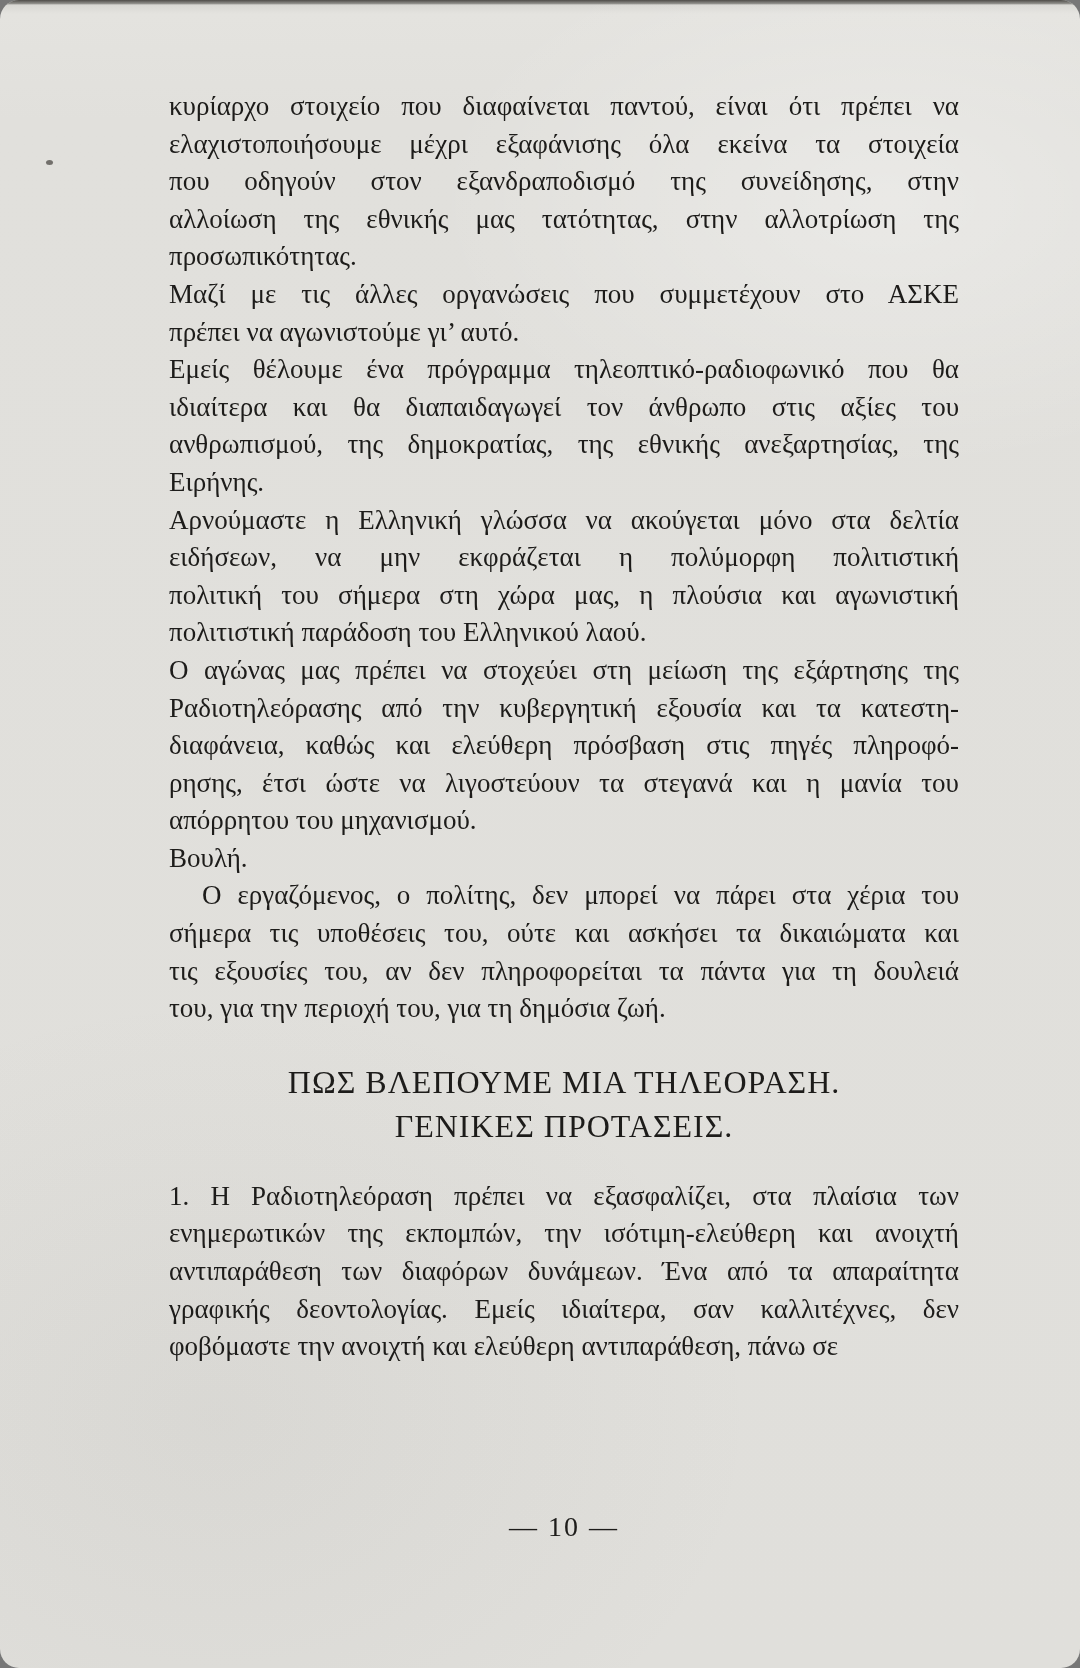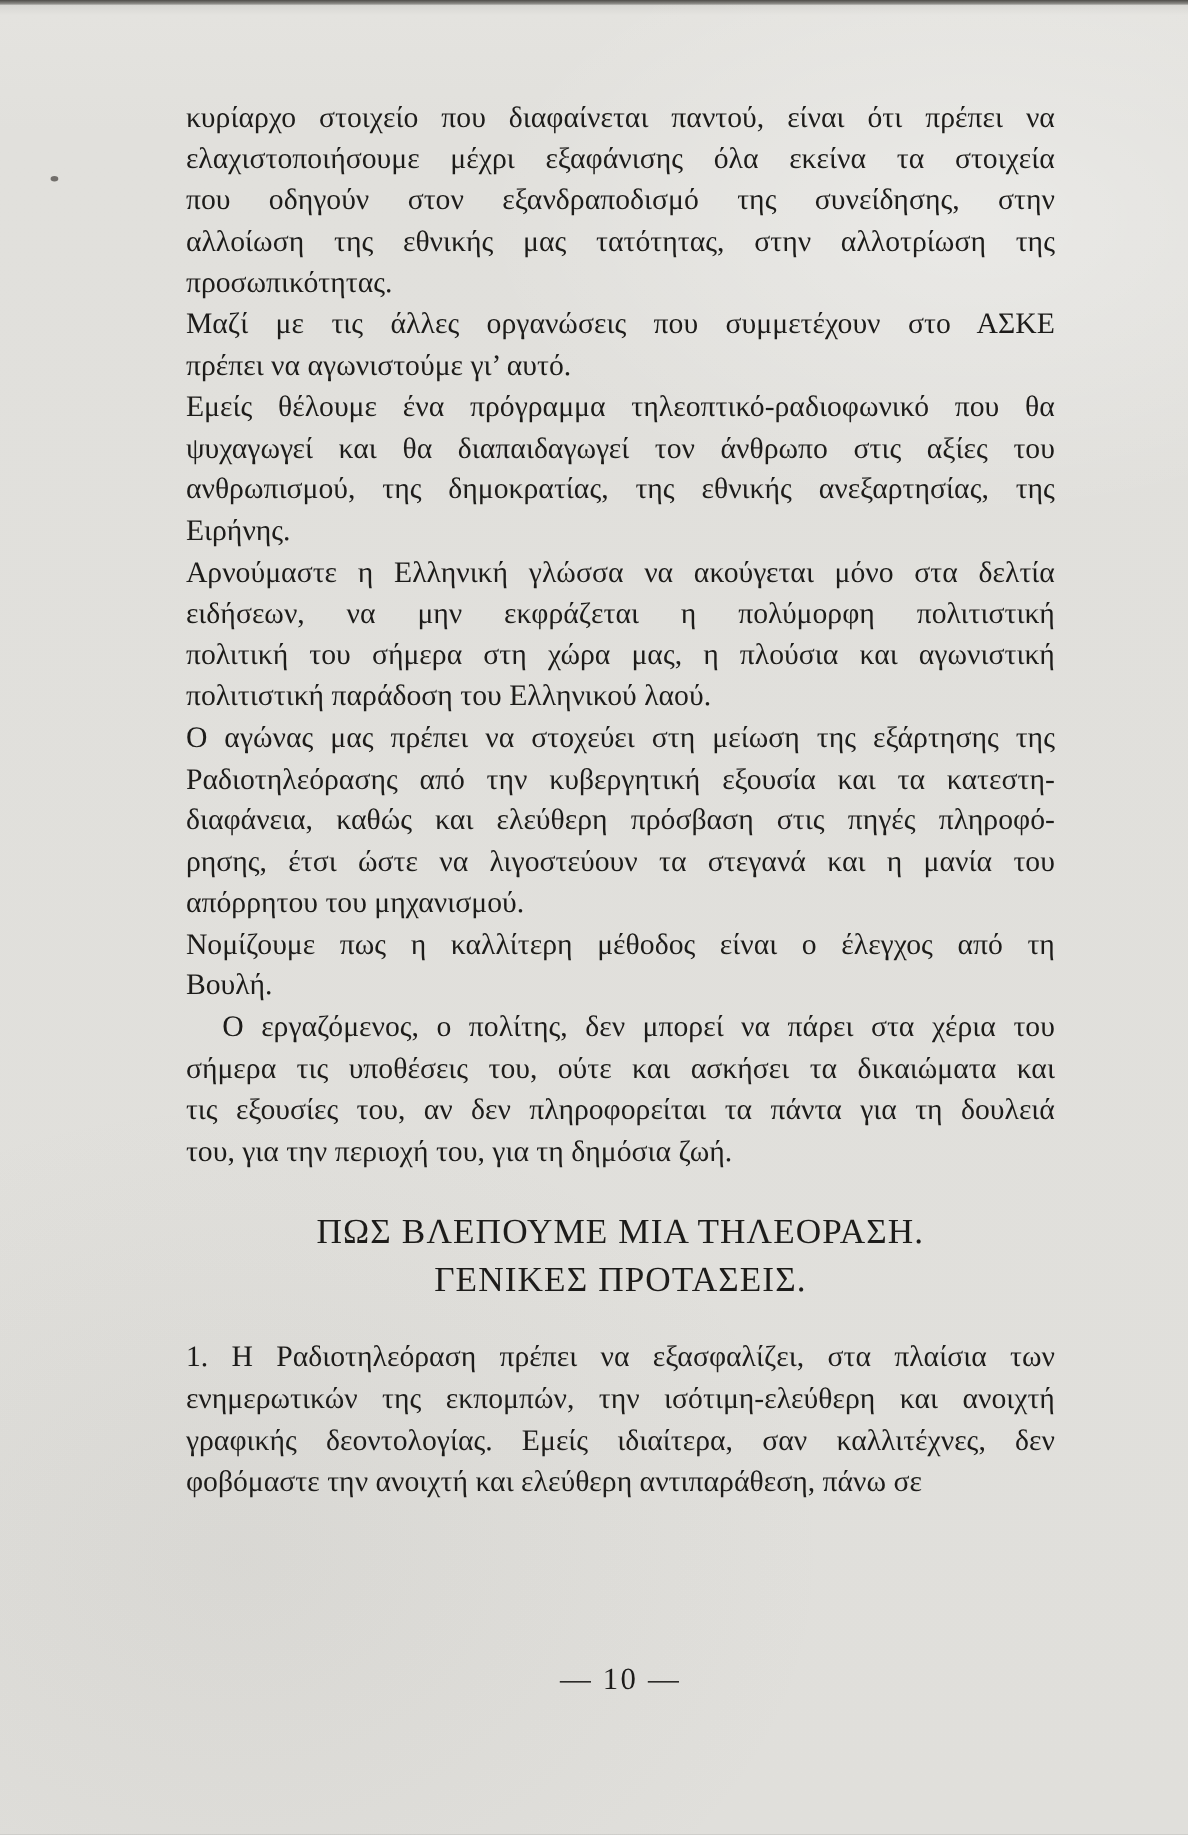--- a/index.html
+++ b/index.html
@@ -8,20 +8,21 @@
     width: 1080px;
     height: 1668px;
     margin: 0 auto;
     overflow: hidden;
     background:
       radial-gradient(ellipse 700px 420px at 82% 12%, rgba(255,255,255,0.30), rgba(255,255,255,0) 65%),
       radial-gradient(ellipse 900px 700px at 20% 85%, rgba(120,118,112,0.07), rgba(120,118,112,0) 60%),
       linear-gradient(180deg, #d2d1cd 0px, #e4e3df 14px, #e1e0dc 120px, #e0dfdb 100%);
     background-color: #e0dfdb;
     font-family: "Liberation Serif", "DejaVu Serif", serif;
+    border-radius: 19px;
   }
   .scan-edge {
     position: absolute; top: 0; left: 0; width: 100%; height: 5px;
     background: linear-gradient(180deg, #4e4c48, #8f8e8a 70%, rgba(143,142,138,0));
   }
   .speck {
     position: absolute; left: 46px; top: 160px; width: 7px; height: 5px;
     background: #4c4a46; border-radius: 50%; opacity: .75;
   }
   .text-block {
@@ -55,44 +56,44 @@
 
   <div class="text-block">
     <div class="bl j">κυρίαρχο στοιχείο που διαφαίνεται παντού, είναι ότι πρέπει να</div>
     <div class="bl j">ελαχιστοποιήσουμε μέχρι εξαφάνισης όλα εκείνα τα στοιχεία</div>
     <div class="bl j">που οδηγούν στον εξανδραποδισμό της συνείδησης, στην</div>
     <div class="bl j">αλλοίωση της εθνικής μας τατότητας, στην αλλοτρίωση της</div>
     <div class="bl l">προσωπικότητας.</div>
     <div class="bl j">Μαζί με τις άλλες οργανώσεις που συμμετέχουν στο ΑΣΚΕ</div>
     <div class="bl l">πρέπει να αγωνιστούμε γι’ αυτό.</div>
     <div class="bl j">Εμείς θέλουμε ένα πρόγραμμα τηλεοπτικό-ραδιοφωνικό που θα</div>
-    <div class="bl j">ψυχαγωγεί και θα διαπαιδαγωγεί τον άνθρωπο στις αξίες του</div>
+    <div class="bl j">ιδιαίτερα και θα διαπαιδαγωγεί τον άνθρωπο στις αξίες του</div>
     <div class="bl j">ανθρωπισμού, της δημοκρατίας, της εθνικής ανεξαρτησίας, της</div>
     <div class="bl l">Ειρήνης.</div>
     <div class="bl j">Αρνούμαστε η Ελληνική γλώσσα να ακούγεται μόνο στα δελτία</div>
     <div class="bl j">ειδήσεων, να μην εκφράζεται η πολύμορφη πολιτιστική</div>
     <div class="bl j">πολιτική του σήμερα στη χώρα μας, η πλούσια και αγωνιστική</div>
     <div class="bl l">πολιτιστική παράδοση του Ελληνικού λαού.</div>
     <div class="bl j">Ο αγώνας μας πρέπει να στοχεύει στη μείωση της εξάρτησης της</div>
     <div class="bl j">Ραδιοτηλεόρασης από την κυβεργητική εξουσία και τα κατεστη-</div>
     <div class="bl j">διαφάνεια, καθώς και ελεύθερη πρόσβαση στις πηγές πληροφό-</div>
     <div class="bl j">ρησης, έτσι ώστε να λιγοστεύουν τα στεγανά και η μανία του</div>
     <div class="bl l">απόρρητου του μηχανισμού.</div>
-    <div class="bl j">Νομίζουμε πως η καλλίτερη μέθοδος είναι ο έλεγχος από τη</div>
     <div class="bl l">Βουλή.</div>
     <div class="bl j indent">Ο εργαζόμενος, ο πολίτης, δεν μπορεί να πάρει στα χέρια του</div>
     <div class="bl j">σήμερα τις υποθέσεις του, ούτε και ασκήσει τα δικαιώματα και</div>
     <div class="bl j">τις εξουσίες του, αν δεν πληροφορείται τα πάντα για τη δουλειά</div>
     <div class="bl l">του, για την περιοχή του, για τη δημόσια ζωή.</div>
 
     <div class="heading">
       <div class="hl">ΠΩΣ ΒΛΕΠΟΥΜΕ ΜΙΑ ΤΗΛΕΟΡΑΣΗ.</div>
       <div class="hl">ΓΕΝΙΚΕΣ ΠΡΟΤΑΣΕΙΣ.</div>
     </div>
 
     <div class="bl j">1. Η Ραδιοτηλεόραση πρέπει να εξασφαλίζει, στα πλαίσια των</div>
     <div class="bl j">ενημερωτικών της εκπομπών, την ισότιμη-ελεύθερη και ανοιχτή</div>
+    <div class="bl j">αντιπαράθεση των διαφόρων δυνάμεων. Ένα από τα απαραίτητα</div>
     <div class="bl j">γραφικής δεοντολογίας. Εμείς ιδιαίτερα, σαν καλλιτέχνες, δεν</div>
     <div class="bl l">φοβόμαστε την ανοιχτή και ελεύθερη αντιπαράθεση, πάνω σε</div>
   </div>
 
   <div class="footer">— 10 —</div>
 </div>
 
 </body></html>

